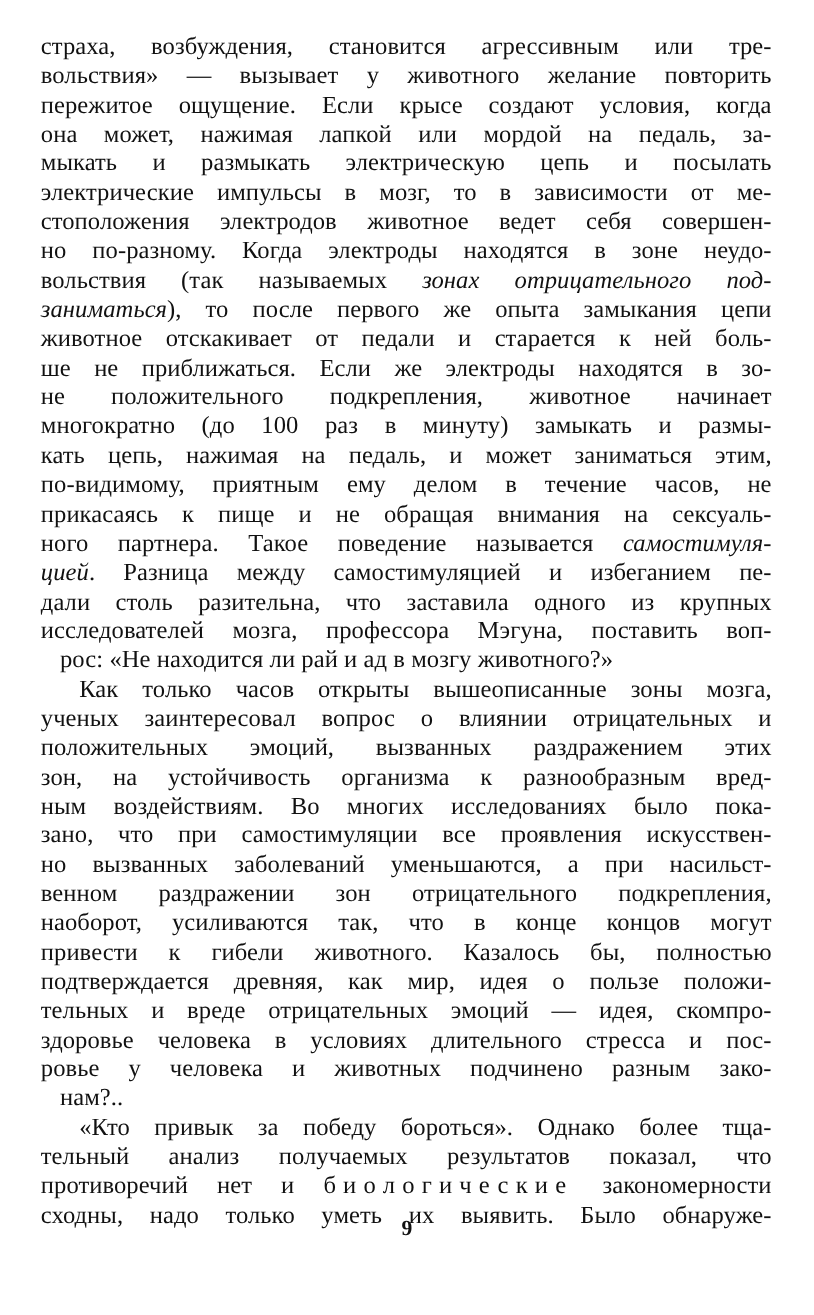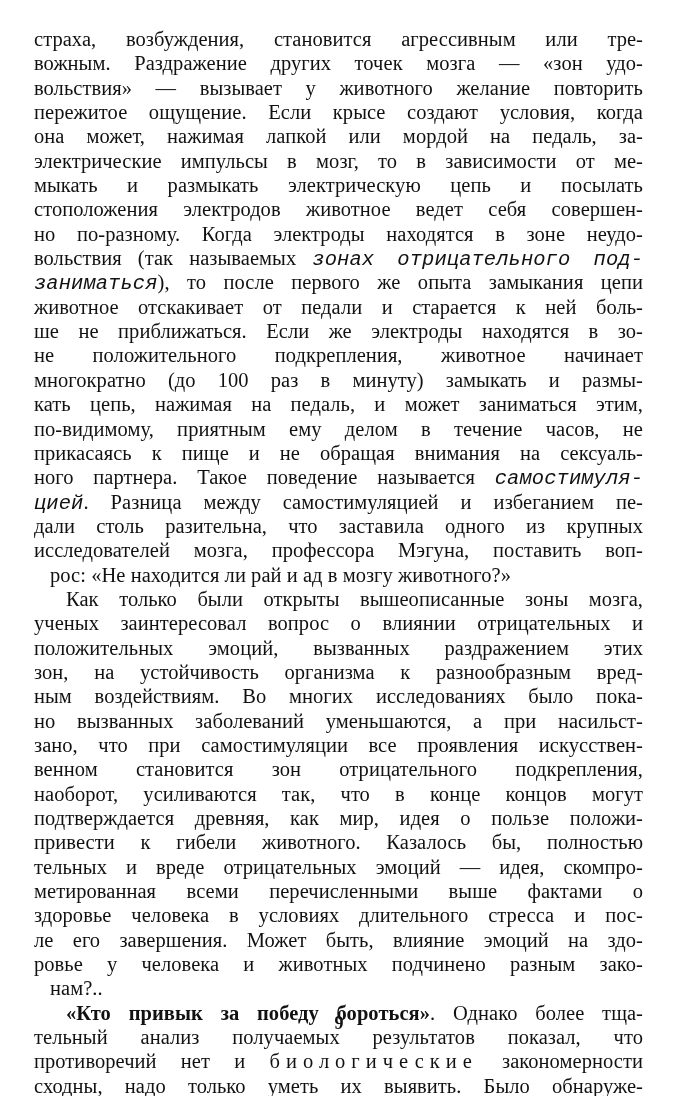--- a/index.html
+++ b/index.html
@@ -10,74 +10,71 @@
     font-size: 20.5px; line-height: 24.35px; color: #111;
     letter-spacing: 0.05px;
   }
   .line {
     display: block; height: 24.35px; white-space: nowrap;
     text-align: justify; text-align-last: justify;
     overflow: visible;
   }
   .line.last { text-align-last: left; margin-left: 16px; }
   .indent { padding-left: 32px; }
-  .it { font-style: italic; font-family: Liberation Mono, monospace; }
-  .b { font-weight: bold; }
+  .it { font-style: italic; }
+  .b { font-weight: normal; }
   .sp { letter-spacing: 6px; }
   .pagenum {
     position: absolute; left: 0; width: 678px; top: 1013px;
     text-align: center; font-family: "Liberation Serif", serif;
     font-weight: bold; font-size: 18px; color: #111;
   }
 </style>
 </head>
 <body>
 
 <div class="page" id="page">
     <div>
       <span class="line"><span>страха, возбуждения, становится агрессивным или тре-</span></span>
-      <span class="line"><span>вожным. Раздражение других точек мозга — «зон удо-</span></span>
       <span class="line"><span>вольствия» — вызывает у животного желание повторить</span></span>
       <span class="line"><span>пережитое ощущение. Если крысе создают условия, когда</span></span>
       <span class="line"><span>она может, нажимая лапкой или мордой на педаль, за-</span></span>
+      <span class="line"><span>мыкать и размыкать электрическую цепь и посылать</span></span>
       <span class="line"><span>электрические импульсы в мозг, то в зависимости от ме-</span></span>
-      <span class="line"><span>мыкать и размыкать электрическую цепь и посылать</span></span>
       <span class="line"><span>стоположения электродов животное ведет себя совершен-</span></span>
       <span class="line"><span>но по-разному. Когда электроды находятся в зоне неудо-</span></span>
       <span class="line"><span>вольствия (так называемых </span><span class="it">зонах отрицательного под-</span></span>
       <span class="line"><span class="it">заниматься</span><span>), то после первого же опыта замыкания цепи</span></span>
       <span class="line"><span>животное отскакивает от педали и старается к ней боль-</span></span>
       <span class="line"><span>ше не приближаться. Если же электроды находятся в зо-</span></span>
       <span class="line"><span>не положительного подкрепления, животное начинает</span></span>
       <span class="line"><span>многократно (до 100 раз в минуту) замыкать и размы-</span></span>
       <span class="line"><span>кать цепь, нажимая на педаль, и может заниматься этим,</span></span>
       <span class="line"><span>по-видимому, приятным ему делом в течение часов, не</span></span>
       <span class="line"><span>прикасаясь к пище и не обращая внимания на сексуаль-</span></span>
       <span class="line"><span>ного партнера. Такое поведение называется </span><span class="it">самостимуля-</span></span>
       <span class="line"><span class="it">цией</span><span>. Разница между самостимуляцией и избеганием пе-</span></span>
       <span class="line"><span>дали столь разительна, что заставила одного из крупных</span></span>
       <span class="line"><span>исследователей мозга, профессора Мэгуна, поставить воп-</span></span>
       <span class="line last"><span>рос: «Не находится ли рай и ад в мозгу животного?»</span></span>
     </div>
     <div>
-      <span class="line indent"><span>Как только были открыты вышеописанные зоны мозга,</span></span>
+      <span class="line indent"><span>Как только часов открыты вышеописанные зоны мозга,</span></span>
       <span class="line"><span>ученых заинтересовал вопрос о влиянии отрицательных и</span></span>
       <span class="line"><span>положительных эмоций, вызванных раздражением этих</span></span>
       <span class="line"><span>зон, на устойчивость организма к разнообразным вред-</span></span>
       <span class="line"><span>ным воздействиям. Во многих исследованиях было пока-</span></span>
+      <span class="line"><span>зано, что при самостимуляции все проявления искусствен-</span></span>
       <span class="line"><span>но вызванных заболеваний уменьшаются, а при насильст-</span></span>
-      <span class="line"><span>зано, что при самостимуляции все проявления искусствен-</span></span>
-      <span class="line"><span>венном становится зон отрицательного подкрепления,</span></span>
+      <span class="line"><span>венном раздражении зон отрицательного подкрепления,</span></span>
       <span class="line"><span>наоборот, усиливаются так, что в конце концов могут</span></span>
+      <span class="line"><span>привести к гибели животного. Казалось бы, полностью</span></span>
       <span class="line"><span>подтверждается древняя, как мир, идея о пользе положи-</span></span>
-      <span class="line"><span>привести к гибели животного. Казалось бы, полностью</span></span>
       <span class="line"><span>тельных и вреде отрицательных эмоций — идея, скомпро-</span></span>
-      <span class="line"><span>метированная всеми перечисленными выше фактами о</span></span>
       <span class="line"><span>здоровье человека в условиях длительного стресса и пос-</span></span>
-      <span class="line"><span>ле его завершения. Может быть, влияние эмоций на здо-</span></span>
       <span class="line"><span>ровье у человека и животных подчинено разным зако-</span></span>
       <span class="line last"><span>нам?..</span></span>
     </div>
     <div>
       <span class="line indent"><span class="b">«Кто привык за победу бороться»</span><span>. Однако более тща-</span></span>
       <span class="line"><span>тельный анализ получаемых результатов показал, что</span></span>
       <span class="line"><span>противоречий нет и </span><span class="sp">биологические</span><span> закономерности</span></span>
       <span class="line"><span>сходны, надо только уметь их выявить. Было обнаруже-</span></span>
     </div>
   </div>

